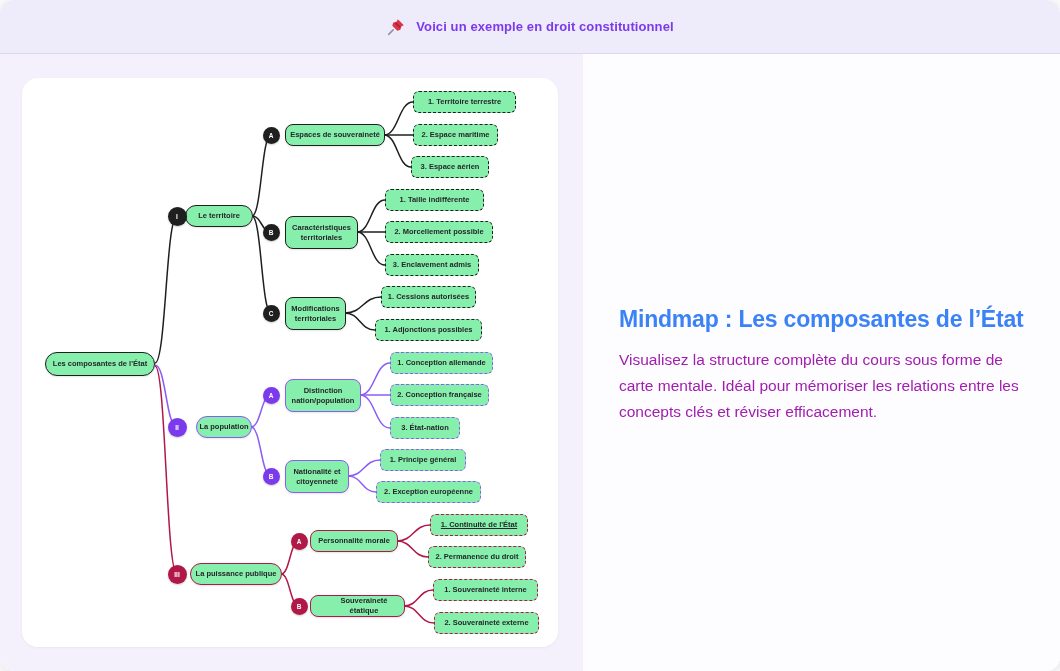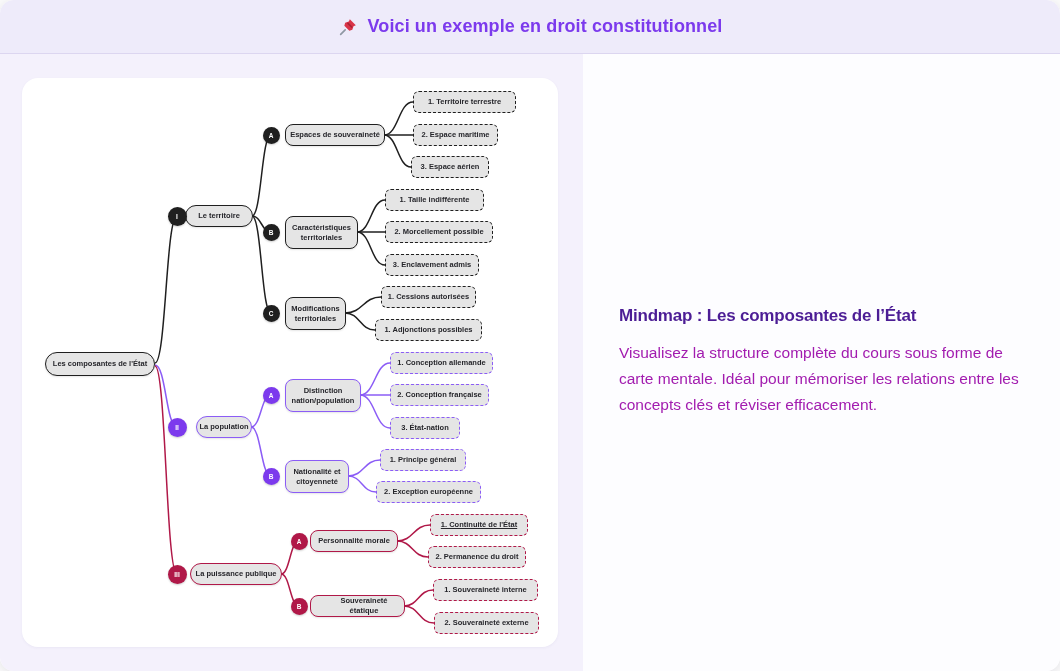--- a/index.html
+++ b/index.html
@@ -1,45 +1,45 @@
 <!DOCTYPE html>
 <html><head>
 <meta charset="utf-8">
 <style>
   html,body{margin:0;padding:0;background:#fafafa;font-family:"Liberation Sans",sans-serif;}
   .page{position:relative;width:1060px;height:671px;border-radius:14px;overflow:hidden;background:#fff;box-shadow:0 2px 10px rgba(40,30,80,.10);}
   
   .banner{position:absolute;top:0;left:0;width:100%;height:54px;background:#eeebfa;border-bottom:1px solid #dcd6f0;display:flex;align-items:center;justify-content:center;gap:10px;box-sizing:border-box;}
-  .banner-text{color:#7c3aed;font-size:18px;font-weight:bold;letter-spacing:.1px;}
+  .banner-text{color:#7c3aed;font-size:13px;font-weight:bold;letter-spacing:.1px;}
   
   .content{position:absolute;top:54px;left:0;right:0;bottom:0;display:flex;}
   .left-panel{position:relative;width:583px;background:#f4f1fc;flex:none;}
   .mindmap-card{position:absolute;left:22px;top:24px;width:536px;height:569px;background:#fff;border-radius:16px;box-shadow:0 1px 3px rgba(60,50,110,.05);}
   .mindmap-canvas{position:absolute;inset:0;}
   .mindmap-canvas svg{position:absolute;top:0;left:0;}
   
-  .node{position:absolute;background:#e5e5e5;box-sizing:border-box;display:flex;align-items:center;justify-content:center;text-align:center;color:#26262b;font-weight:bold;font-size:7.5px;line-height:1.3;padding:2px 4px;}
+  .node{position:absolute;background:#86efac;box-sizing:border-box;display:flex;align-items:center;justify-content:center;text-align:center;color:#26262b;font-weight:bold;font-size:7.5px;line-height:1.3;padding:2px 4px;}
   .node.pill{border:1.5px solid;border-radius:999px;white-space:nowrap;box-shadow:0 1px 2px rgba(0,0,0,.10);}
   .node.topic{border:1.5px solid;border-radius:8px;box-shadow:0 1px 2px rgba(0,0,0,.10);}
   .node.leaf{border:1.2px dashed;border-radius:6px;white-space:nowrap;}
   .node.black{border-color:#1f1f1f;}
   .node.purple{border-color:#8b5cf6;}
   .node.crimson{border-color:#b01848;}
   .badge{position:absolute;border-radius:50%;color:#fff;font-weight:bold;font-size:6.5px;display:flex;align-items:center;justify-content:center;box-shadow:0 1px 2px rgba(0,0,0,.2);}
   .badge.black{background:#1f1f1f;}
   .badge.purple{background:#7c3aed;}
   .badge.crimson{background:#b01848;}
   .edge{fill:none;stroke-width:1.5px;}
   .edge.black{stroke:#1f1f1f;}
   .edge.purple{stroke:#8b5cf6;}
   .edge.crimson{stroke:#b01848;}
   
   .right-panel{flex:1;background:#fdfdff;position:relative;}
   .detail{position:absolute;left:36px;top:252px;width:412px;}
-  .detail-title{margin:0 0 14px 0;font-size:17px;font-weight:bold;color:#4c1d95;letter-spacing:-.2px;}
+  .detail-title{margin:0 0 14px 0;font-size:23px;font-weight:bold;color:#3b82f6;letter-spacing:-.2px;}
   .detail-desc{margin:0;font-size:15.5px;color:#a21caf;line-height:1.68;}
 </style>
 </head>
 <body>
 
 <div class="page">
 
   <div class="banner">
     <span style="display:flex;align-items:center;">
       <svg width="20" height="20" viewBox="0 0 24 24">

